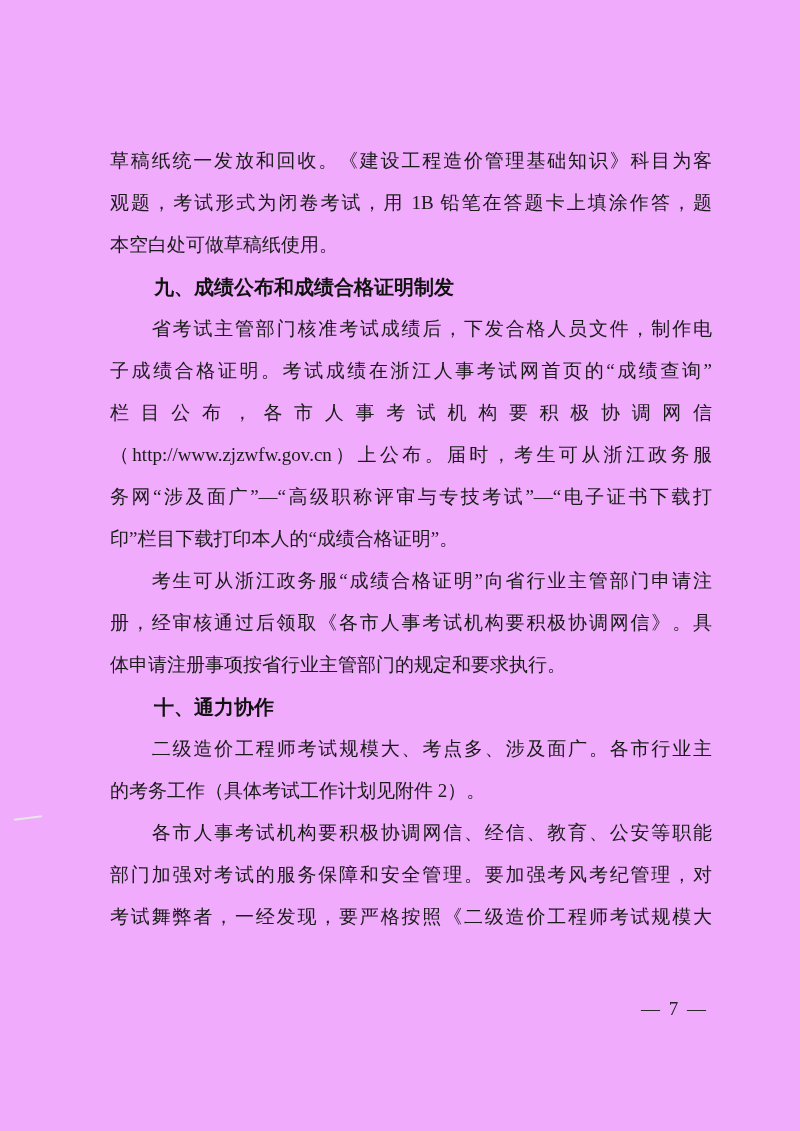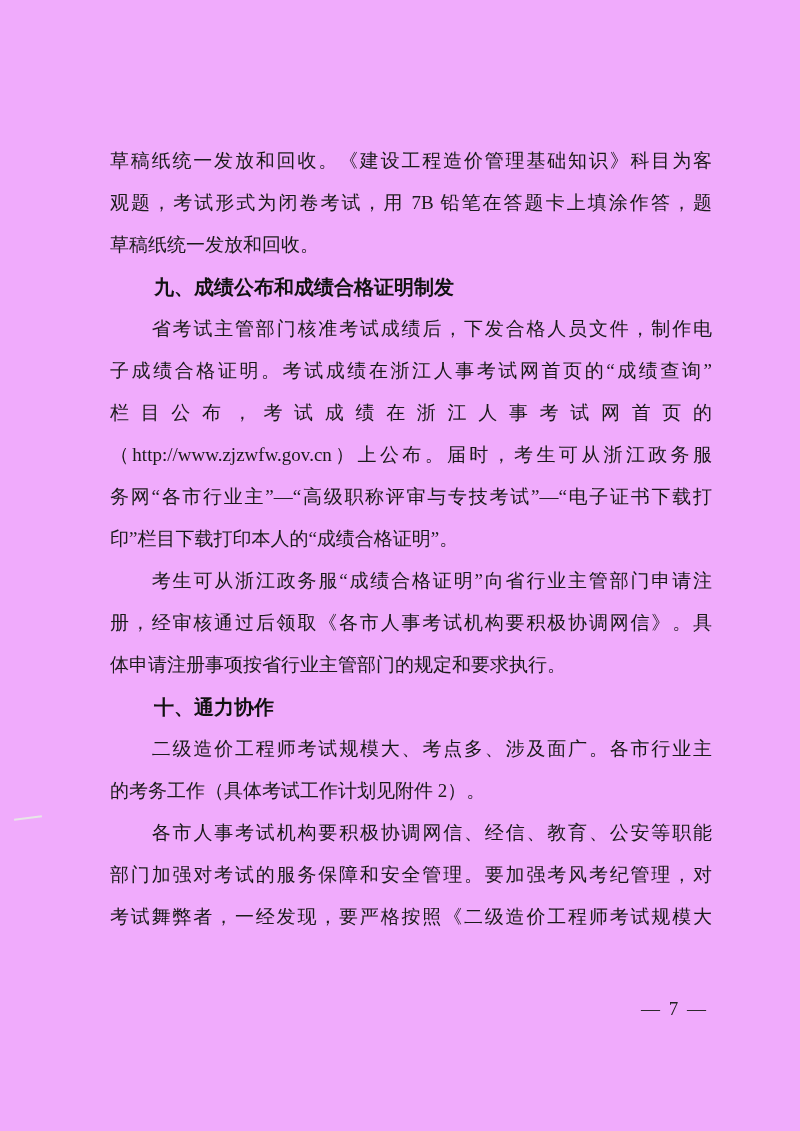--- a/index.html
+++ b/index.html
@@ -62,28 +62,28 @@
     background: #e6e6e6;
     transform: rotate(-7deg);
   }
 </style>
 </head>
 <body>
 
 <div class="page-canvas">
   <div class="text-block">
       <div class="line fill">草稿纸统一发放和回收。《建设工程造价管理基础知识》科目为客</div>
-      <div class="line fill">观题，考试形式为闭卷考试，用 7B 铅笔在答题卡上填涂作答，题</div>
-      <div class="line">草稿纸统一发放和回收。</div>
+      <div class="line fill">观题，考试形式为闭卷考试，用 1B 铅笔在答题卡上填涂作答，题</div>
+      <div class="line">本空白处可做草稿纸使用。</div>
       <div class="line heading indent">九、成绩公布和成绩合格证明制发</div>
       <div class="line indent fill">省考试主管部门核准考试成绩后，下发合格人员文件，制作电</div>
       <div class="line fill">子成绩合格证明。考试成绩在浙江人事考试网首页的“成绩查询”</div>
-      <div class="line fill">栏目公布，考试成绩在浙江人事考试网首页的</div>
+      <div class="line fill">栏目公布，各市人事考试机构要积极协调网信</div>
       <div class="line fill">（http://www.zjzwfw.gov.cn）上公布。届时，考生可从浙江政务服</div>
-      <div class="line fill">务网“各市行业主”—“高级职称评审与专技考试”—“电子证书下载打</div>
+      <div class="line fill">务网“涉及面广”—“高级职称评审与专技考试”—“电子证书下载打</div>
       <div class="line">印”栏目下载打印本人的“成绩合格证明”。</div>
       <div class="line indent fill">考生可从浙江政务服“成绩合格证明”向省行业主管部门申请注</div>
       <div class="line fill">册，经审核通过后领取《各市人事考试机构要积极协调网信》。具</div>
       <div class="line">体申请注册事项按省行业主管部门的规定和要求执行。</div>
       <div class="line heading indent">十、通力协作</div>
       <div class="line indent fill">二级造价工程师考试规模大、考点多、涉及面广。各市行业主</div>
       <div class="line">的考务工作（具体考试工作计划见附件 2）。</div>
       <div class="line indent fill">各市人事考试机构要积极协调网信、经信、教育、公安等职能</div>
       <div class="line fill">部门加强对考试的服务保障和安全管理。要加强考风考纪管理，对</div>
       <div class="line fill">考试舞弊者，一经发现，要严格按照《二级造价工程师考试规模大</div>

